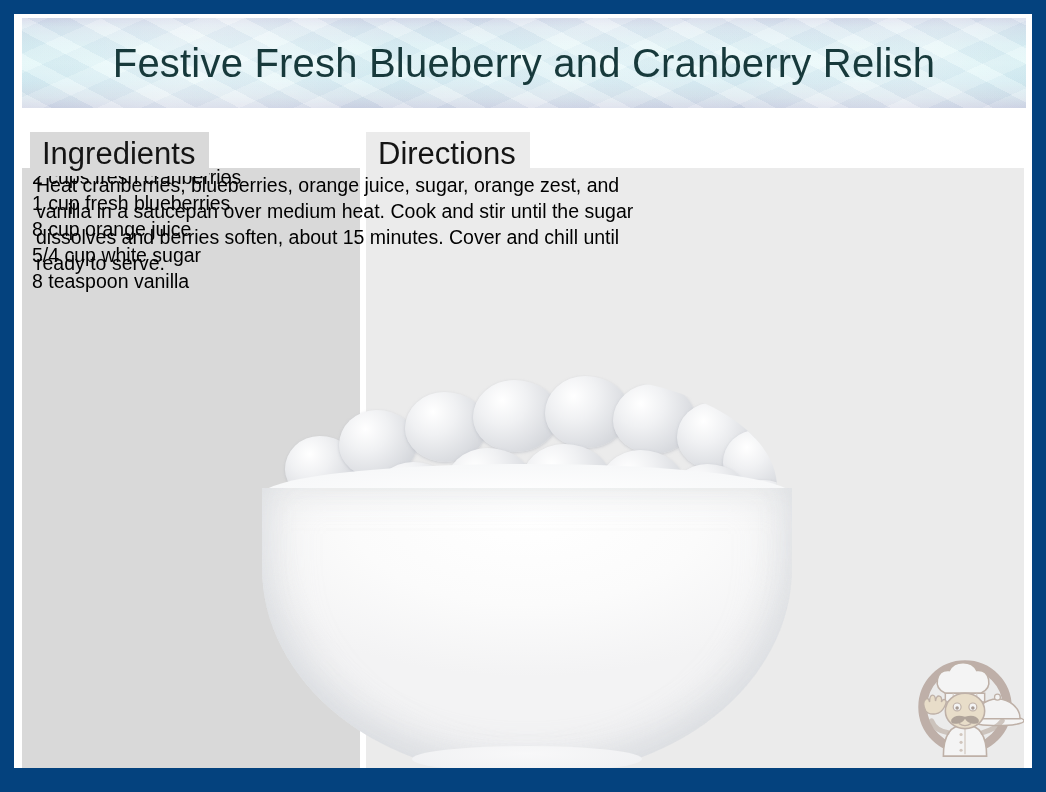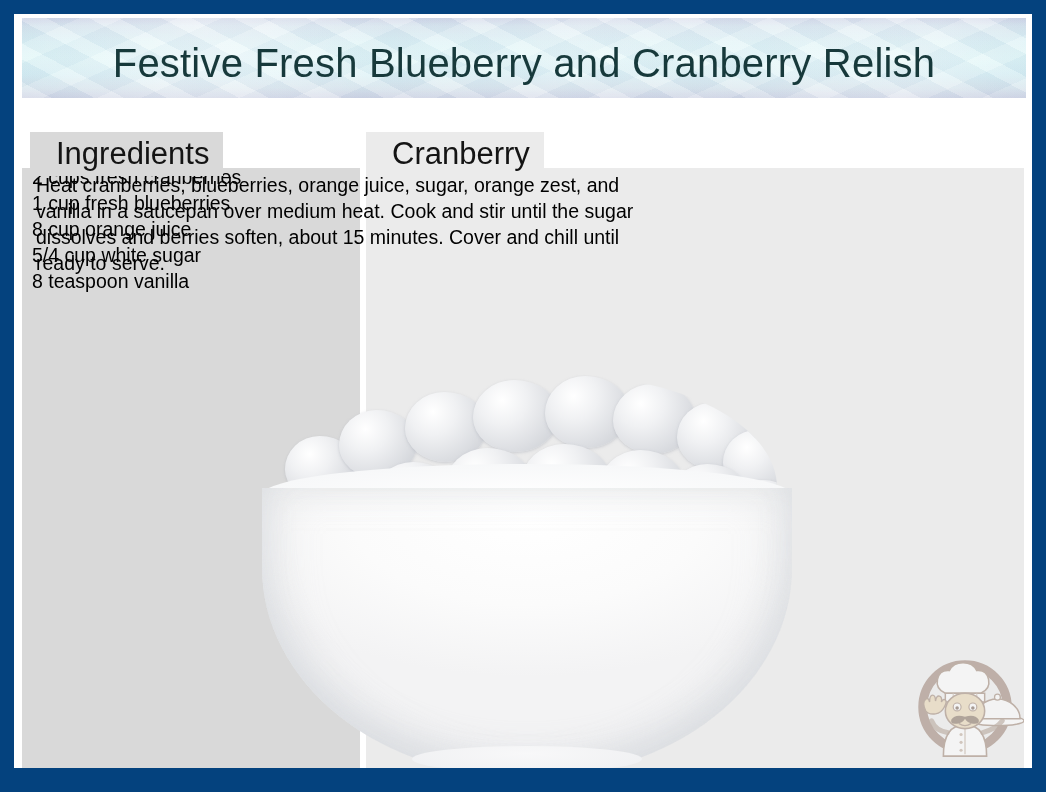--- a/index.html
+++ b/index.html
@@ -31,21 +31,21 @@
     background: #ffffff;
     overflow: hidden;
   }
 
   
   #title-banner {
     position: absolute;
     left: 8px;
     top: 4px;
     width: 1004px;
-    height: 80px;
+    height: 90px;
     background:
       linear-gradient(115deg,
          rgba(255,255,255,0.00) 0%,
          rgba(255,255,255,0.35) 18%,
          rgba(255,255,255,0.00) 36%,
          rgba(255,255,255,0.30) 54%,
          rgba(255,255,255,0.00) 72%,
          rgba(255,255,255,0.28) 88%,
          rgba(255,255,255,0.00) 100%),
       linear-gradient(65deg,
@@ -124,21 +124,21 @@
   
   .panel-header {
     position: absolute;
     top: 10px;
     height: 44px;
     background: #d9d9d9;
     color: #141414;
     font-size: 31px;
     font-weight: 400;
     line-height: 44px;
-    padding: 0 14px 0 26px;
+    padding: 0 14px 0 12px;
     box-sizing: border-box;
     white-space: nowrap;
     z-index: 3;
   }
   #ingredients-header {
     left: 8px;
     background: #d9d9d9;
   }
   #directions-header {
     left: 344px;
@@ -290,21 +290,21 @@
             <span class="berry" style="left:288px;top:120px;width:86px; height:66px;"></span>
             <span class="berry" style="left:364px;top:128px;width:80px; height:62px;"></span>
           </div>
           <div class="bowl-rim"></div>
           <div class="bowl"></div>
           <div class="bowl-foot"></div>
         </div>
       </div>
 
       <div class="panel-header" id="ingredients-header">Ingredients</div>
-      <div class="panel-header" id="directions-header">Cranberry</div>
+      <div class="panel-header" id="directions-header">Directions</div>
 
       <div id="ingredients-list">
         <div class="ingredient-line">2 cups fresh cranberries</div>
         <div class="ingredient-line">1 cup fresh blueberries</div>
         <div class="ingredient-line">8 cup orange juice</div>
         <div class="ingredient-line">5/4 cup white sugar</div>
         <div class="ingredient-line">8 teaspoon vanilla</div>
       </div>
 
       <div id="directions-text">Heat cranberries, blueberries, orange juice, sugar, orange zest, and vanilla in a saucepan over medium heat. Cook and stir until the sugar dissolves and berries soften, about 15 minutes. Cover and chill until ready to serve.</div>

